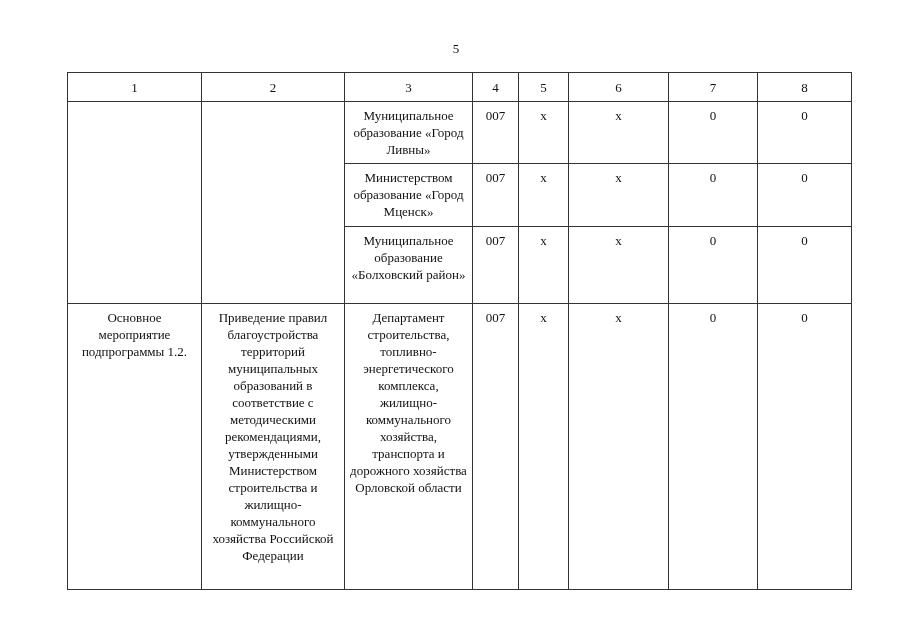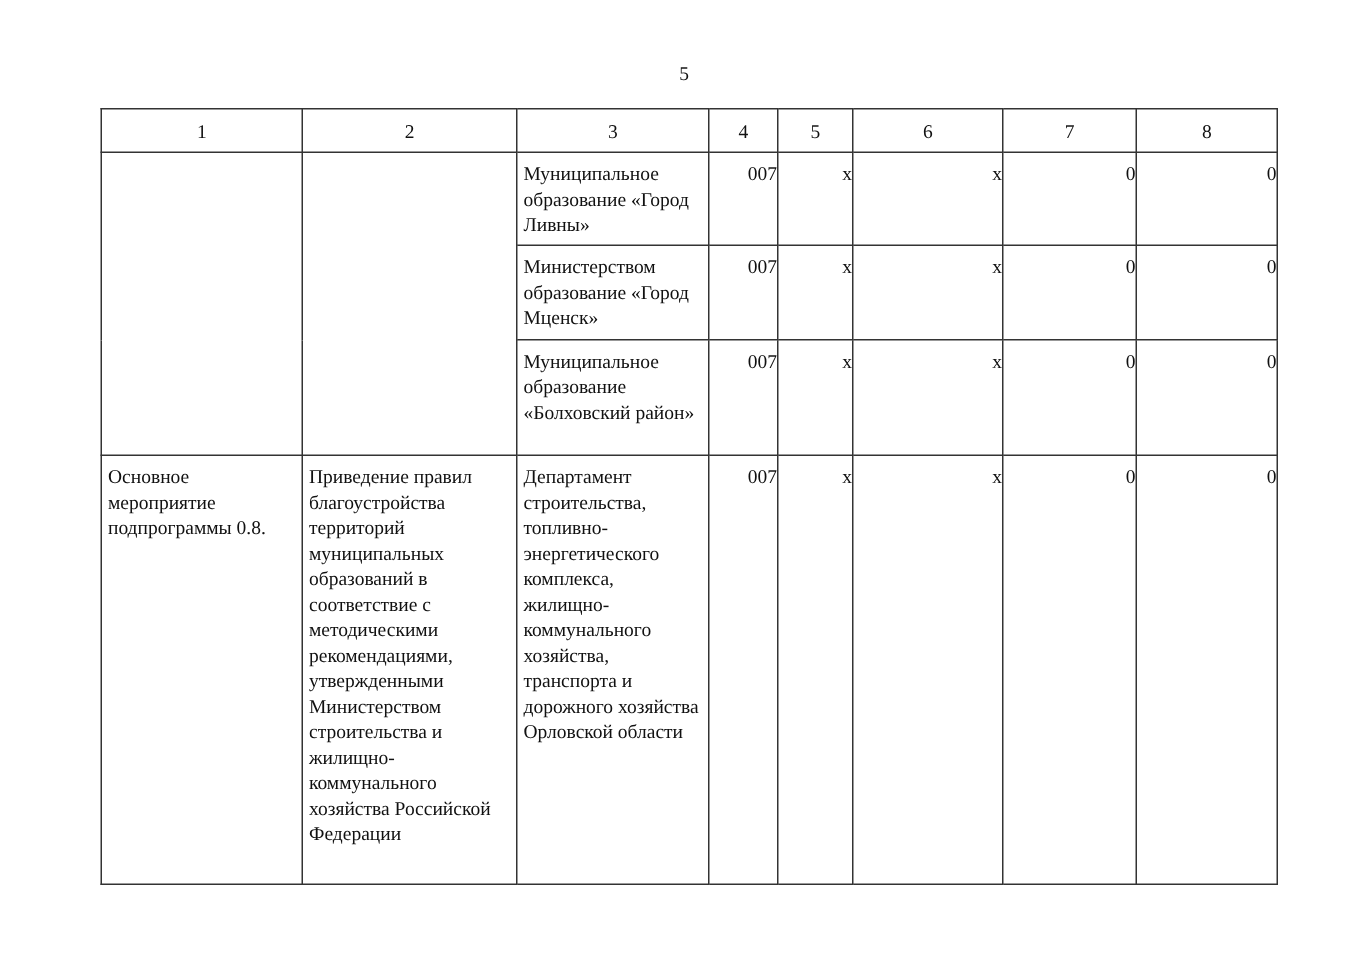--- a/index.html
+++ b/index.html
@@ -2,22 +2,22 @@
 <html><head>
 <meta charset="utf-8">
 <style>
   html, body { margin: 0; padding: 0; background: #ffffff; }
   body { width: 905px; height: 640px; position: relative; overflow: hidden;
          font-family: "Liberation Serif", "DejaVu Serif", serif; color: #111; }
   .page-num { position: absolute; top: 41px; left: 0; width: 912px; text-align: center; font-size: 13px; }
   table { position: absolute; left: 67px; top: 72px; border-collapse: collapse; table-layout: fixed; width: 784px; }
   td { border: 1px solid #333; vertical-align: top; font-size: 13px; line-height: 17px; padding: 0; }
   .hdr td { text-align: center; height: 28px; vertical-align: middle; }
-  .txt { padding: 5px 4px 2px 4px; text-align: left; }
-  .c { text-align: right; padding-top: 5px; }
+  .txt { padding: 5px 4px 2px 4px; text-align: center; }
+  .c { text-align: center; padding-top: 5px; }
 </style>
 </head>
 <body>
 
 <div class="page-num">5</div>
 
 <table>
   <colgroup>
     <col style="width:134px">
       <col style="width:143px">
@@ -59,21 +59,21 @@
   </tr>
   <tr style="height:77px">
     <td class="txt">Муниципальное образование «Болховский район»</td>
     <td class="c">007</td>
     <td class="c">x</td>
     <td class="c">x</td>
     <td class="c">0</td>
     <td class="c">0</td>
   </tr>
   <tr style="height:286px">
-    <td class="txt">Основное мероприятие подпрограммы 0.8.</td>
+    <td class="txt">Основное мероприятие подпрограммы 1.2.</td>
     <td class="txt">Приведение правил благоустройства территорий муниципальных образований в соответствие с методическими рекомендациями, утвержденными Министерством строительства и жилищно-коммунального хозяйства Российской Федерации</td>
     <td class="txt">Департамент строительства, топливно-энергетического комплекса, жилищно-коммунального хозяйства, транспорта и дорожного хозяйства Орловской области</td>
     <td class="c">007</td>
     <td class="c">x</td>
     <td class="c">x</td>
     <td class="c">0</td>
     <td class="c">0</td>
   </tr>
 </tbody>
   </table>

